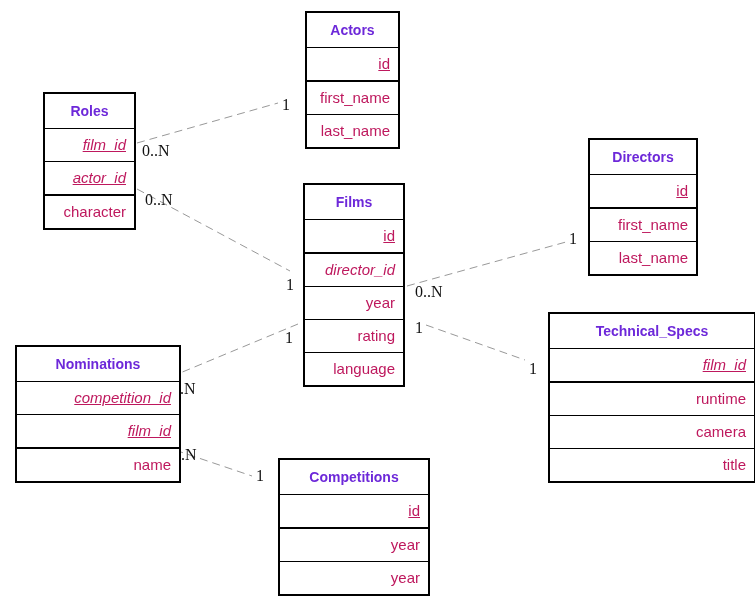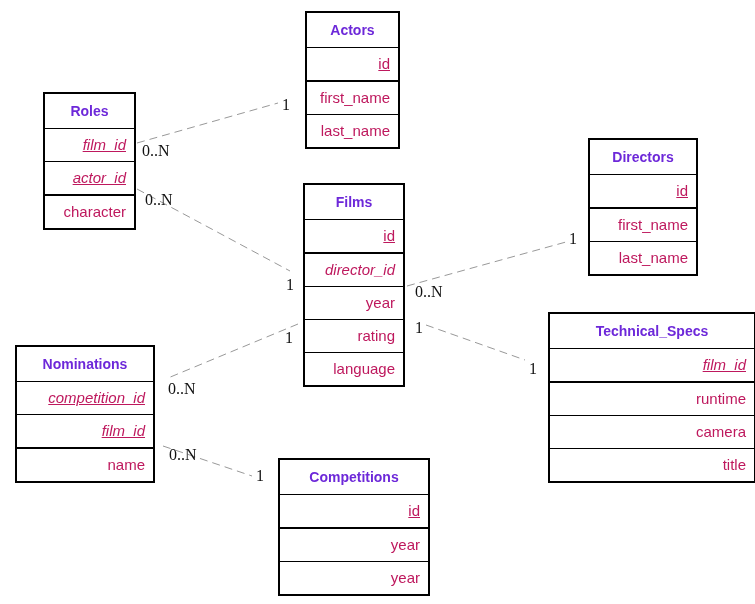--- a/index.html
+++ b/index.html
@@ -112,21 +112,21 @@
       <div class="field"><span>year</span></div>
       <div class="field"><span>rating</span></div>
       <div class="field"><span>language</span></div>
     </div>
     <div class="table" style="left: 588px; top: 138px; width: 110px; border-color: rgb(0, 0, 0); background: rgb(255, 255, 255);">
       <div class="table-title">Directors</div>
       <div class="field pk-sep"><span class="pk-name">id</span></div>
       <div class="field"><span>first_name</span></div>
       <div class="field"><span>last_name</span></div>
     </div>
-    <div class="table" style="left: 15px; top: 345px; width: 140px; border-color: rgb(0, 0, 0); background: rgb(255, 255, 255);">
+    <div class="table" style="left: 15px; top: 345px; width: 166px; border-color: rgb(0, 0, 0); background: rgb(255, 255, 255);">
       <div class="table-title">Nominations</div>
       <div class="field fk"><span class="pk-name">competition_id</span></div>
       <div class="field fk pk-sep"><span class="pk-name">film_id</span></div>
       <div class="field"><span>name</span></div>
     </div>
     <div class="table" style="left: 548px; top: 312px; width: 208px; border-color: rgb(0, 0, 0); background: rgb(255, 255, 255);">
       <div class="table-title">Technical_Specs</div>
       <div class="field fk pk-sep"><span class="pk-name">film_id</span></div>
       <div class="field"><span>runtime</span></div>
       <div class="field"><span>camera</span></div>

